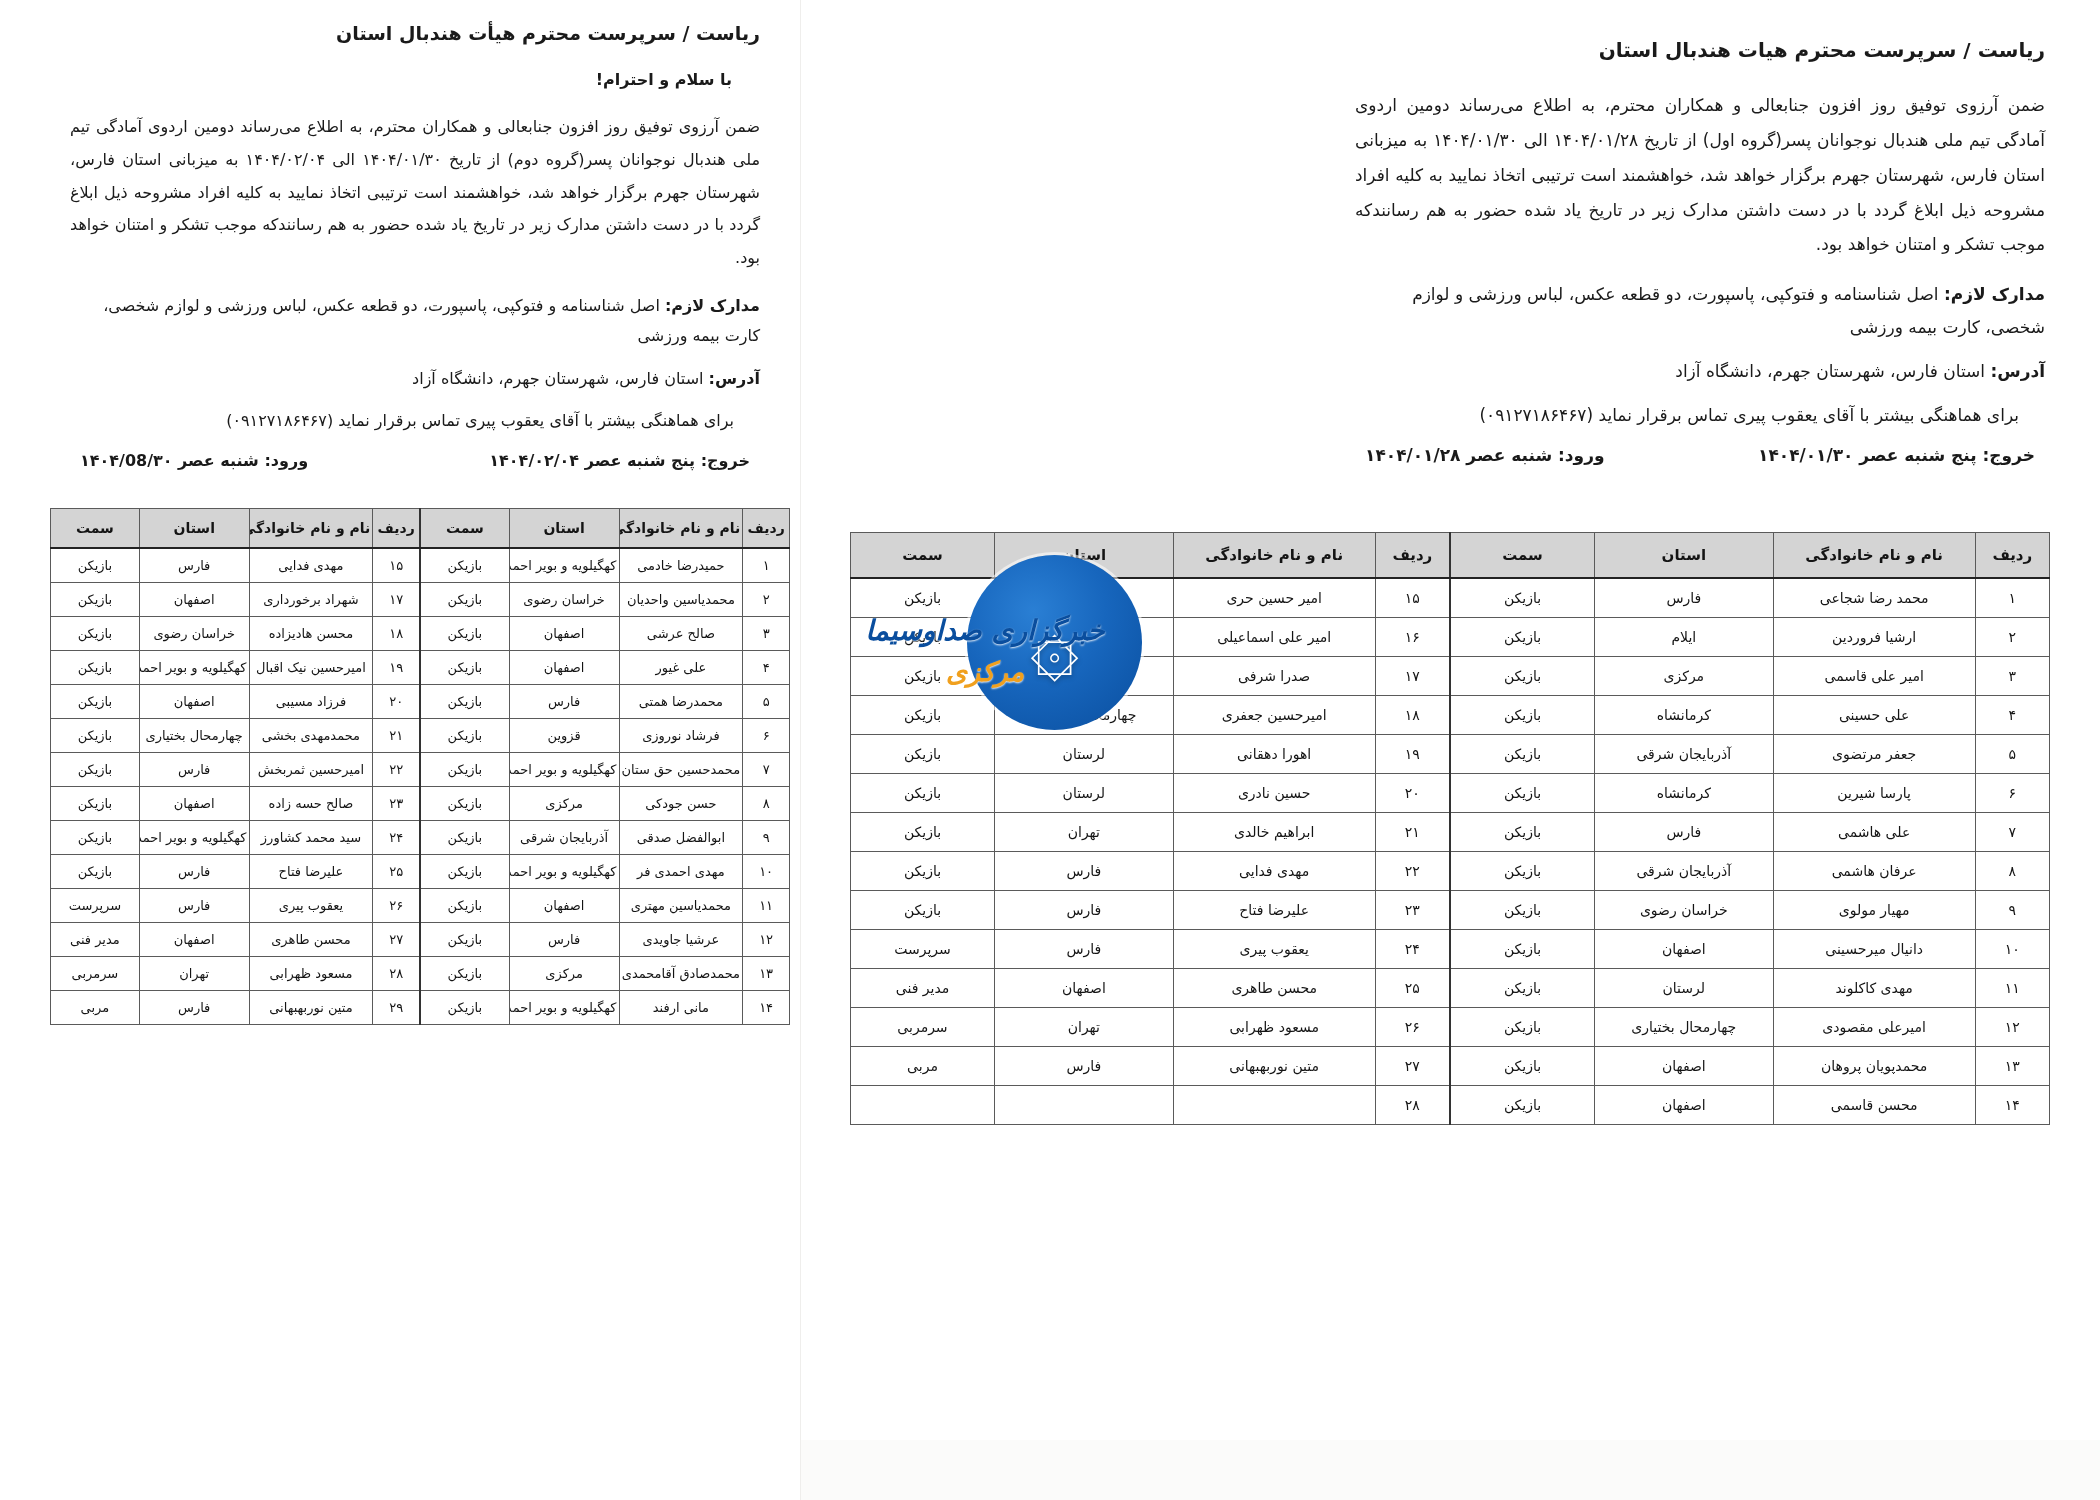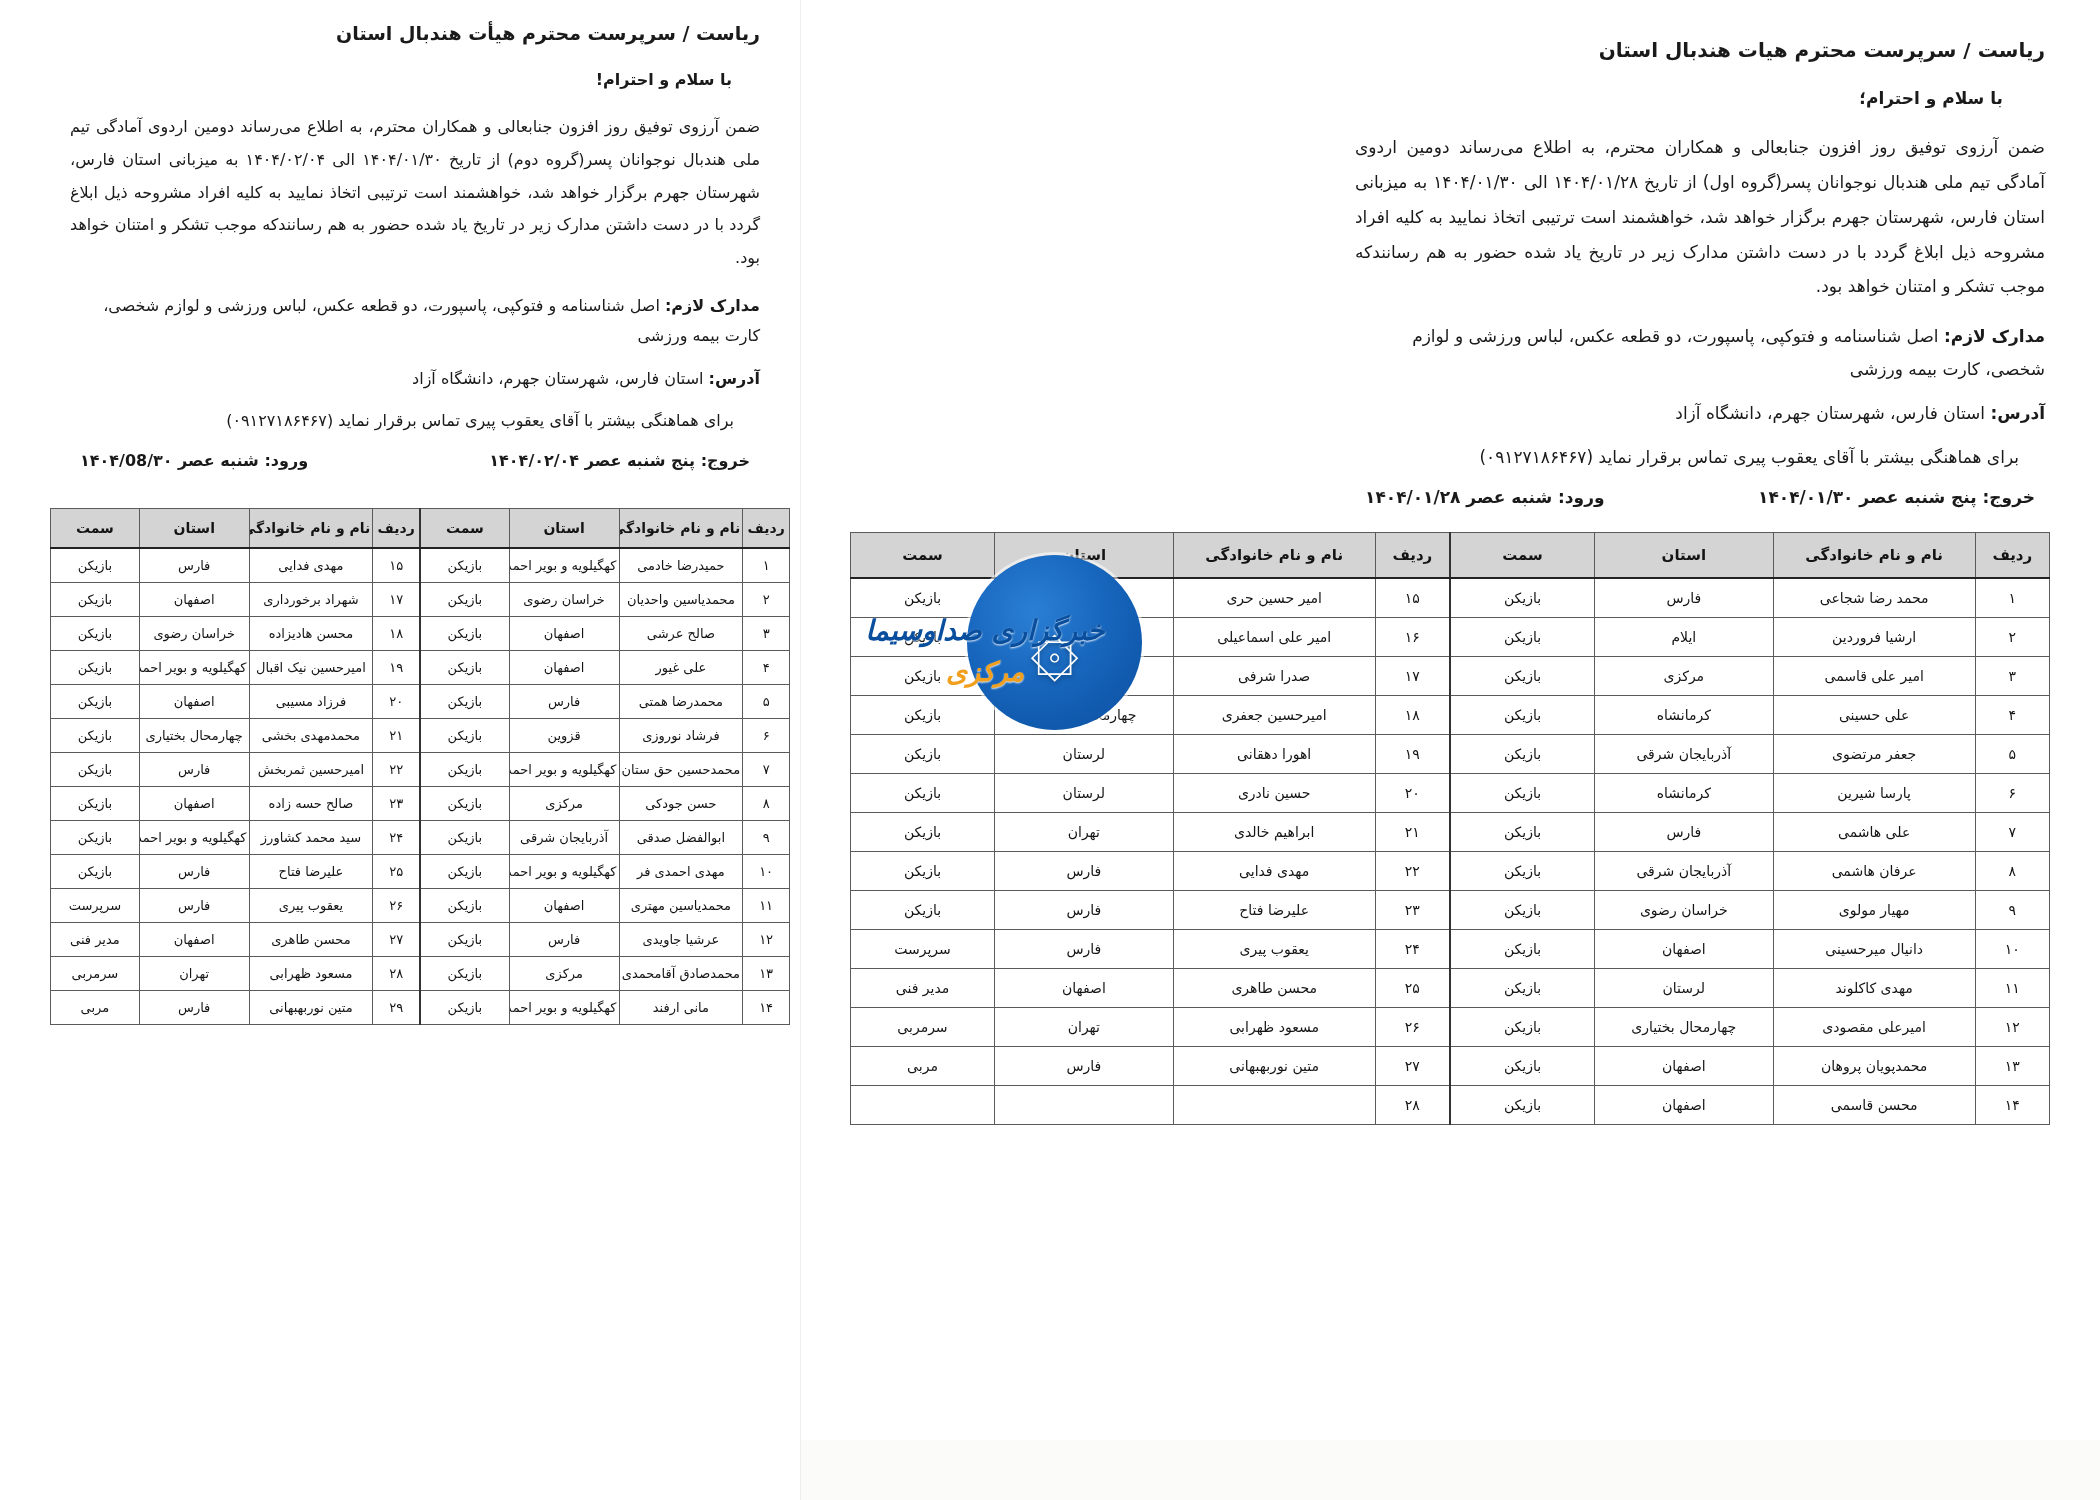--- a/index.html
+++ b/index.html
@@ -201,21 +201,20 @@
 </head>
 <body>
 
 <div class="page">
 
   <div class="sheet sheet-right">
     <div class="doc-body">
 
       <div class="letter letter-right">
         <p class="title title-r">ریاست / سرپرست محترم هیات هندبال استان</p>
-        <p class="greet greet-r">با سلام و احترام؛</p>
         <p class="para para-r">ضمن آرزوی توفیق روز افزون جنابعالی و همکاران محترم، به اطلاع می‌رساند دومین اردوی آمادگی تیم ملی هندبال نوجوانان پسر(گروه اول) از تاریخ ۱۴۰۴/۰۱/۲۸ الی ۱۴۰۴/۰۱/۳۰ به میزبانی استان فارس، شهرستان جهرم برگزار خواهد شد، خواهشمند است ترتیبی اتخاذ نمایید به کلیه افراد مشروحه ذیل ابلاغ گردد با در دست داشتن مدارک زیر در تاریخ یاد شده حضور به هم رسانندکه موجب تشکر و امتنان خواهد بود.</p>
         <p class="kv kv-r">
           <b>مدارک لازم:</b>
           <span>اصل شناسنامه و فتوکپی، پاسپورت، دو قطعه عکس، لباس ورزشی و لوازم شخصی، کارت بیمه ورزشی</span>
         </p>
         <p class="kv kv-r">
           <b>آدرس:</b>
           <span>استان فارس، شهرستان جهرم، دانشگاه آزاد</span>
         </p>
         <p class="phone-line phone-r">برای هماهنگی بیشتر با آقای یعقوب پیری  تماس برقرار نماید (۰۹۱۲۷۱۸۶۴۶۷)</p>

